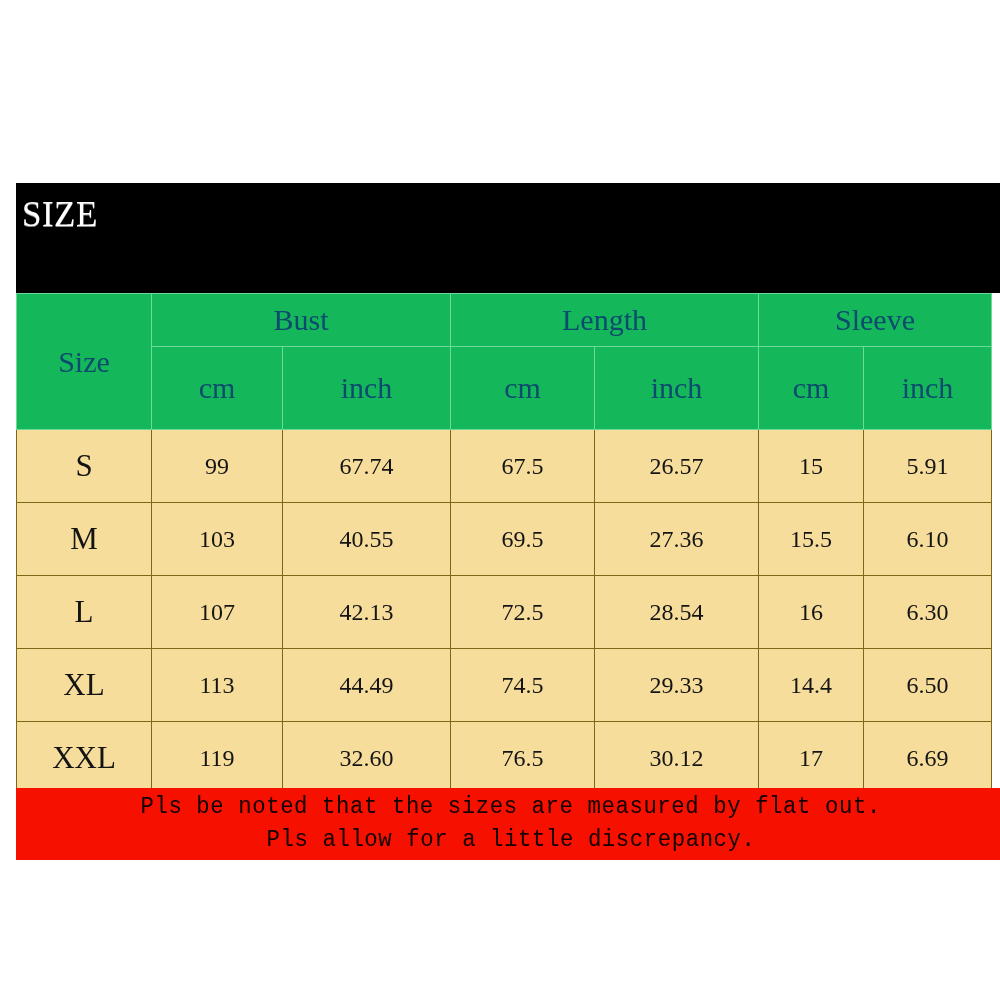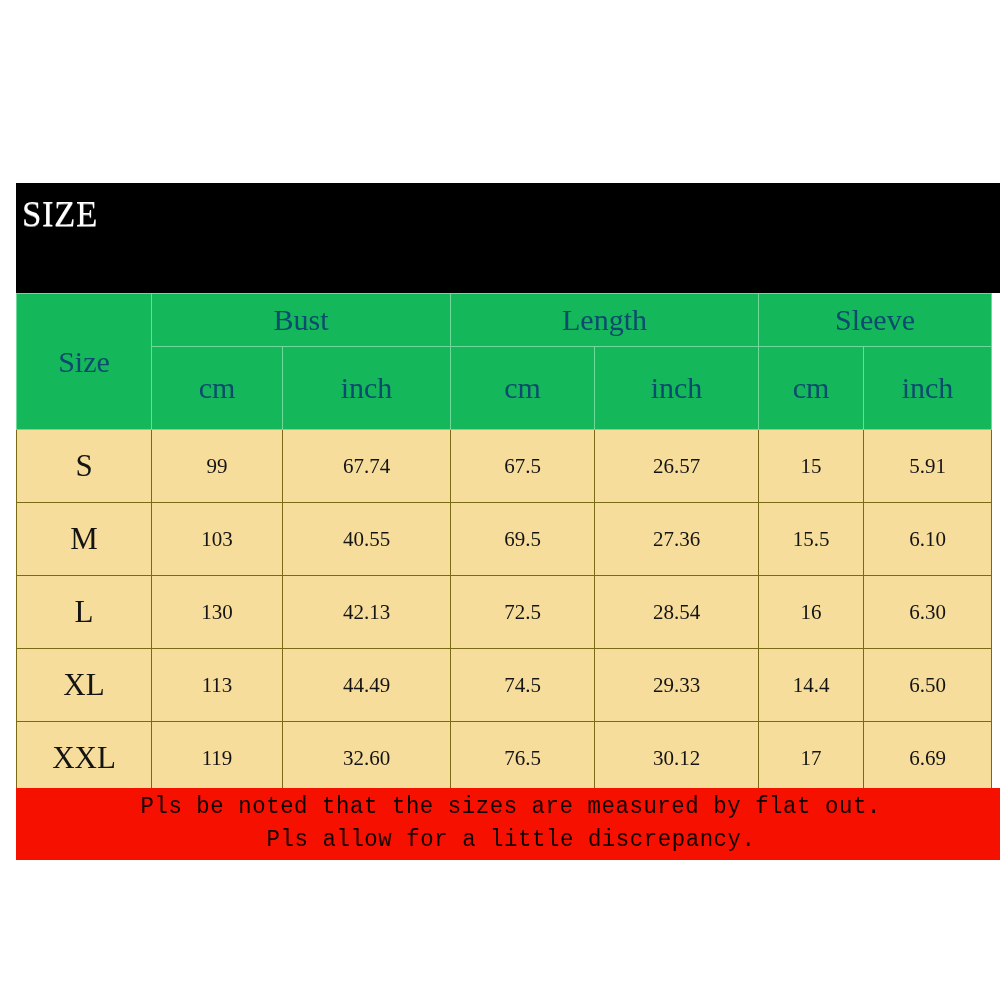--- a/index.html
+++ b/index.html
@@ -99,21 +99,21 @@
     height: 82px;
     font-size: 28px;
     text-align: center;
   }
 
   
   .grid-table tbody td {
     background: #f7dd9b;
     color: #141414;
     height: 72px;
-    font-size: 21px;
+    font-size: 24px;
     border-color: #7a6a16;
   }
   .grid-table tbody td.size-cell {
     font-size: 31px;
   }
 
   
   .note-banner {
     position: absolute;
     left: 0;
@@ -189,21 +189,21 @@
           <td class="size-cell">M</td>
           <td>103</td>
           <td>40.55</td>
           <td>69.5</td>
           <td>27.36</td>
           <td>15.5</td>
           <td>6.10</td>
         </tr>
         <tr>
           <td class="size-cell">L</td>
-          <td>130</td>
+          <td>107</td>
           <td>42.13</td>
           <td>72.5</td>
           <td>28.54</td>
           <td>16</td>
           <td>6.30</td>
         </tr>
         <tr>
           <td class="size-cell">XL</td>
           <td>113</td>
           <td>44.49</td>

